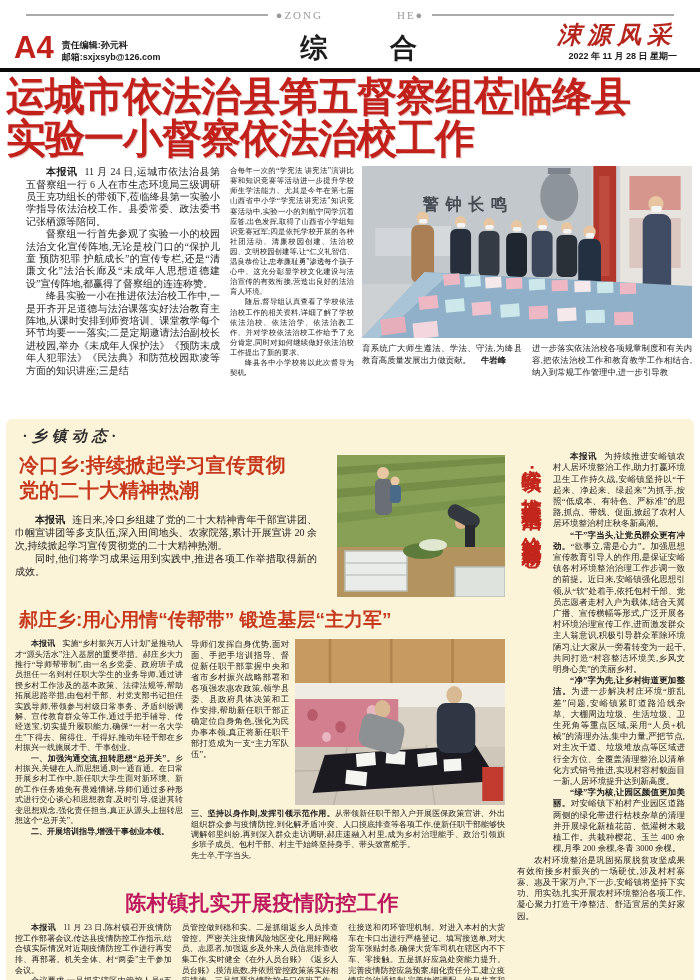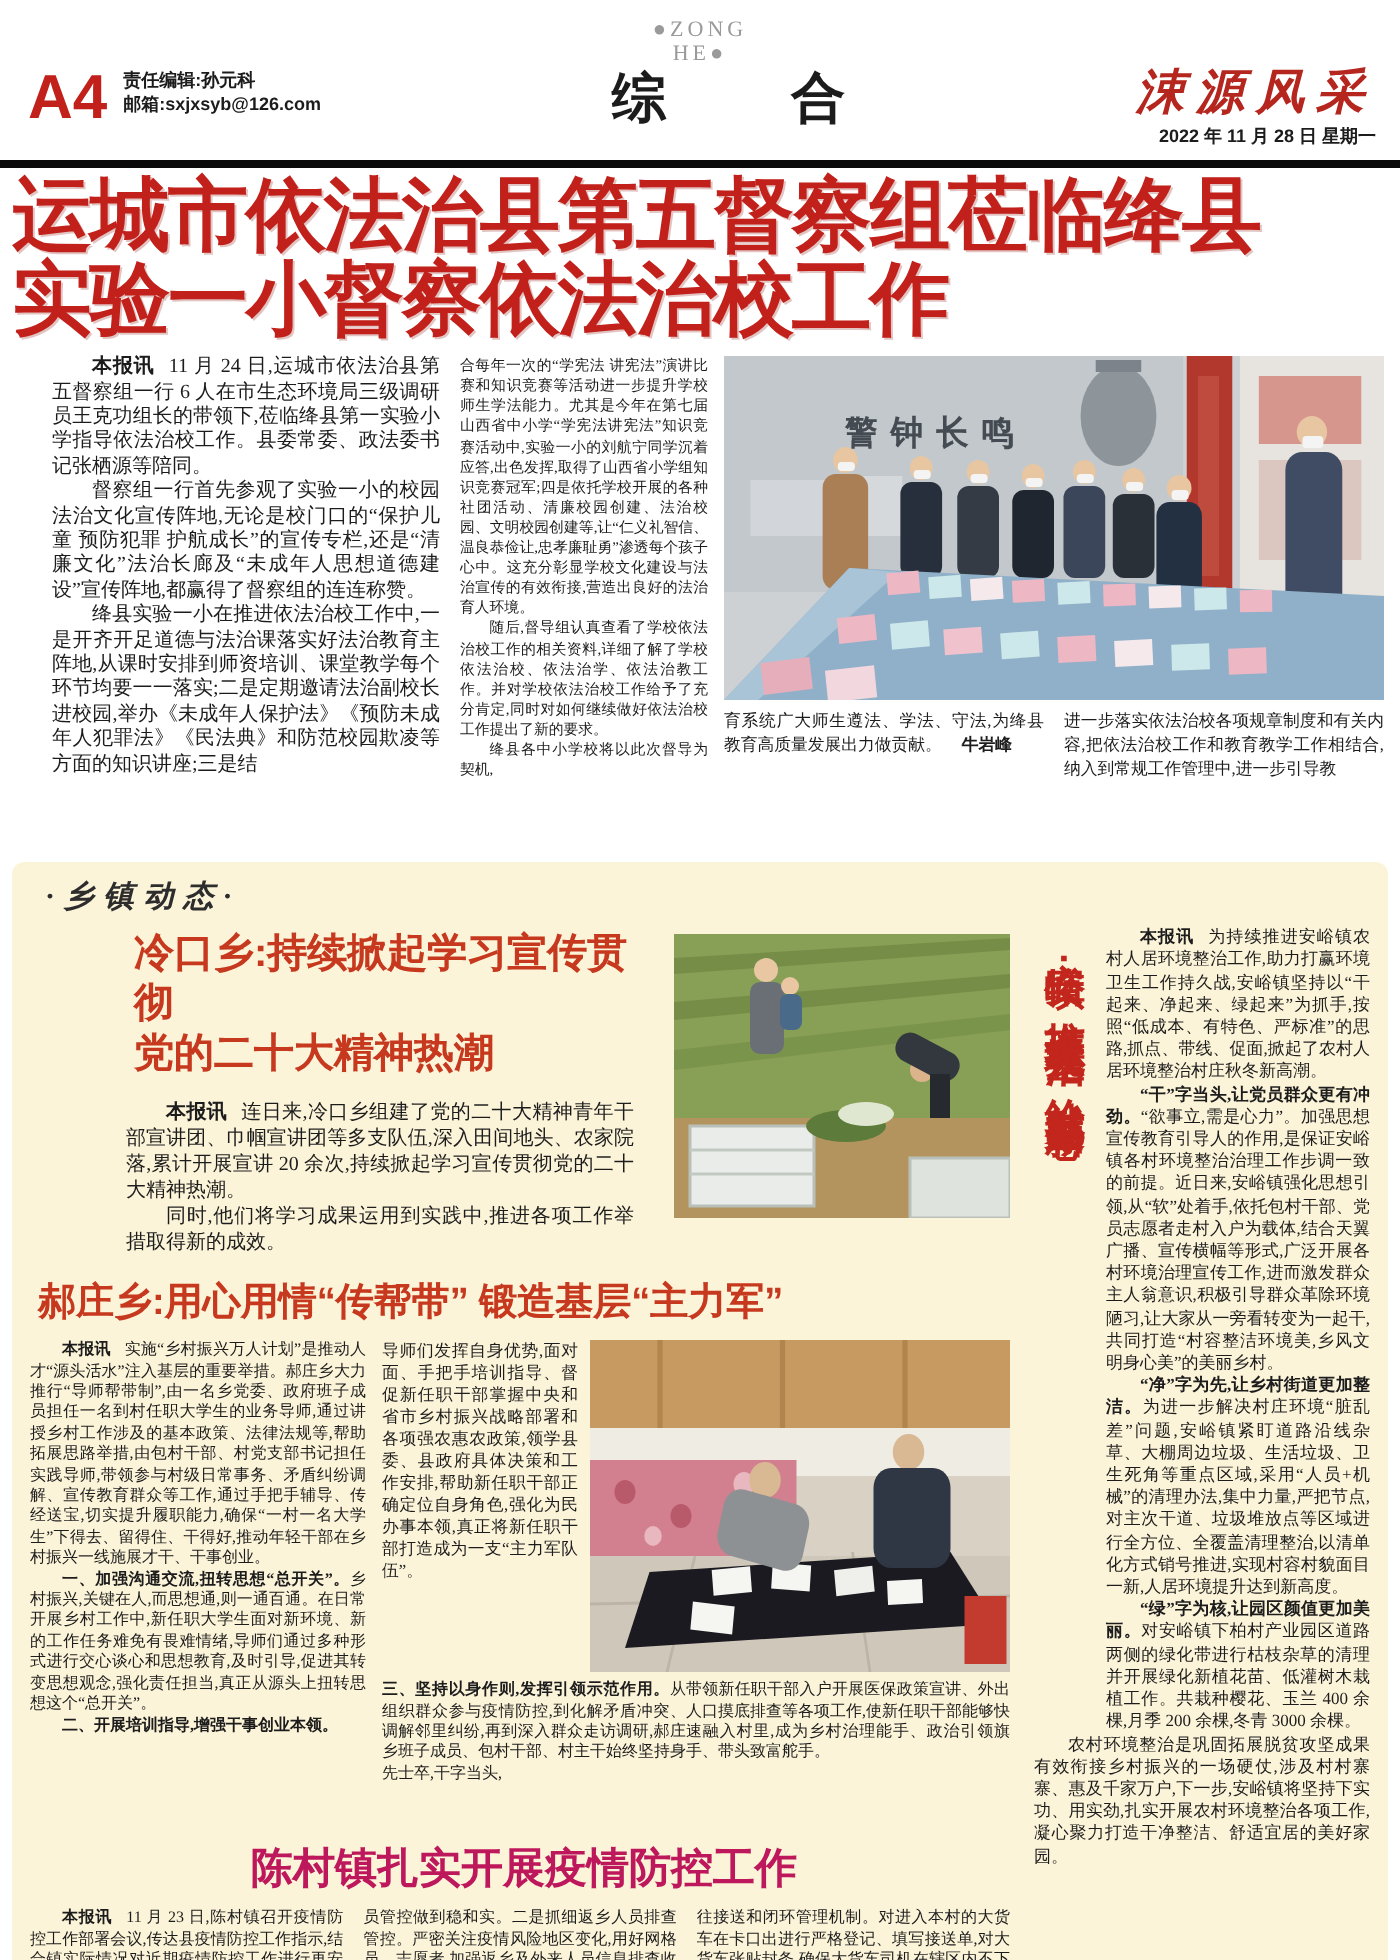--- a/index.html
+++ b/index.html
@@ -1,24 +1,24 @@
 <!DOCTYPE html>
 <html><head>
 <meta charset="utf-8">
 <style>
   html,body{margin:0;padding:0;background:#e8e8e8;}
   .page{width:700px;height:980px;background:#ffffff;position:relative;overflow:hidden;
         font-family:"Liberation Serif",serif;color:#1c1c1c;box-sizing:border-box;}
   
   .top-line{display:flex;align-items:center;padding:0 26px;margin-top:9px;color:#9a9a9a;
-            font-family:"Liberation Serif",serif;font-size:11px;letter-spacing:2px;flex-direction:column;}
+            font-family:"Liberation Serif",serif;font-size:11px;letter-spacing:2px;}
   .top-line .rule{flex:1;height:1.5px;background:#aaaaaa;}
   .top-line .py{margin:0 8px;white-space:nowrap;}
   .top-line .gap{width:58px;}
-  .header-row{display:flex;align-items:flex-start;padding:1px 12px 5px 14px;}
+  .header-row{display:flex;align-items:flex-end;padding:1px 23px 5px 14px;}
   .page-label{color:#c2201a;font-size:31px;font-weight:900;font-family:"Liberation Sans",sans-serif;
               margin-right:8px;line-height:30px;}
   .editor-block{font-size:9px;font-weight:bold;line-height:12px;font-family:"Liberation Sans",sans-serif;}
   .header-center{flex:1;text-align:center;font-size:27px;font-weight:bold;line-height:30px;}
   .header-center .hz{margin:0 28px;}
   .header-right{text-align:right;}
   .masthead-name{color:#b5261e;font-size:24px;font-weight:bold;font-style:italic;letter-spacing:6px;
                  font-family:"Liberation Serif",serif;line-height:26px;}
   .date-line{font-size:9px;font-weight:bold;margin-top:2px;font-family:"Liberation Sans",sans-serif;}
   .black-rule{height:4px;background:#0a0a0a;}
@@ -40,21 +40,21 @@
   .lead-in{font-weight:bold;margin-right:7px;}
   
   .township{margin:7px 6px 0 6px;background:#fcf4d9;border-radius:6px;padding:6px 9px;
             height:586px;overflow:hidden;box-sizing:border-box;}
   .tw-label{font-size:15px;font-weight:bold;color:#2d2d2d;letter-spacing:5px;font-style:italic;
             margin:2px 0 5px 8px;font-family:"Liberation Serif",serif;}
   .tw-body{display:flex;gap:12px;}
   .tw-left{flex:1;min-width:0;}
   .tw-anyu{flex:0 0 168px;overflow:hidden;height:556px;}
   
-  .lk{display:flex;gap:20px;margin-left:48px;}
+  .lk{display:flex;gap:20px;}
   .lk-text{flex:1;min-width:0;}
   .lk-title{color:#c6391f;font-size:20px;font-weight:bold;font-family:"Liberation Sans",sans-serif;
             line-height:25px;margin:2px 0 10px 4px;}
   .lk-body{font-size:10px;line-height:13px;text-align:justify;}
   .lk-photo{flex:0 0 168px;height:142px;margin-top:4px;}
   .lk-photo svg{display:block;width:100%;height:100%;}
   
   .hz{margin-top:10px;}
   .hz-title{color:#c6391f;font-size:19px;font-weight:bold;font-family:"Liberation Sans",sans-serif;
             margin:2px 0 6px 4px;white-space:nowrap;}

